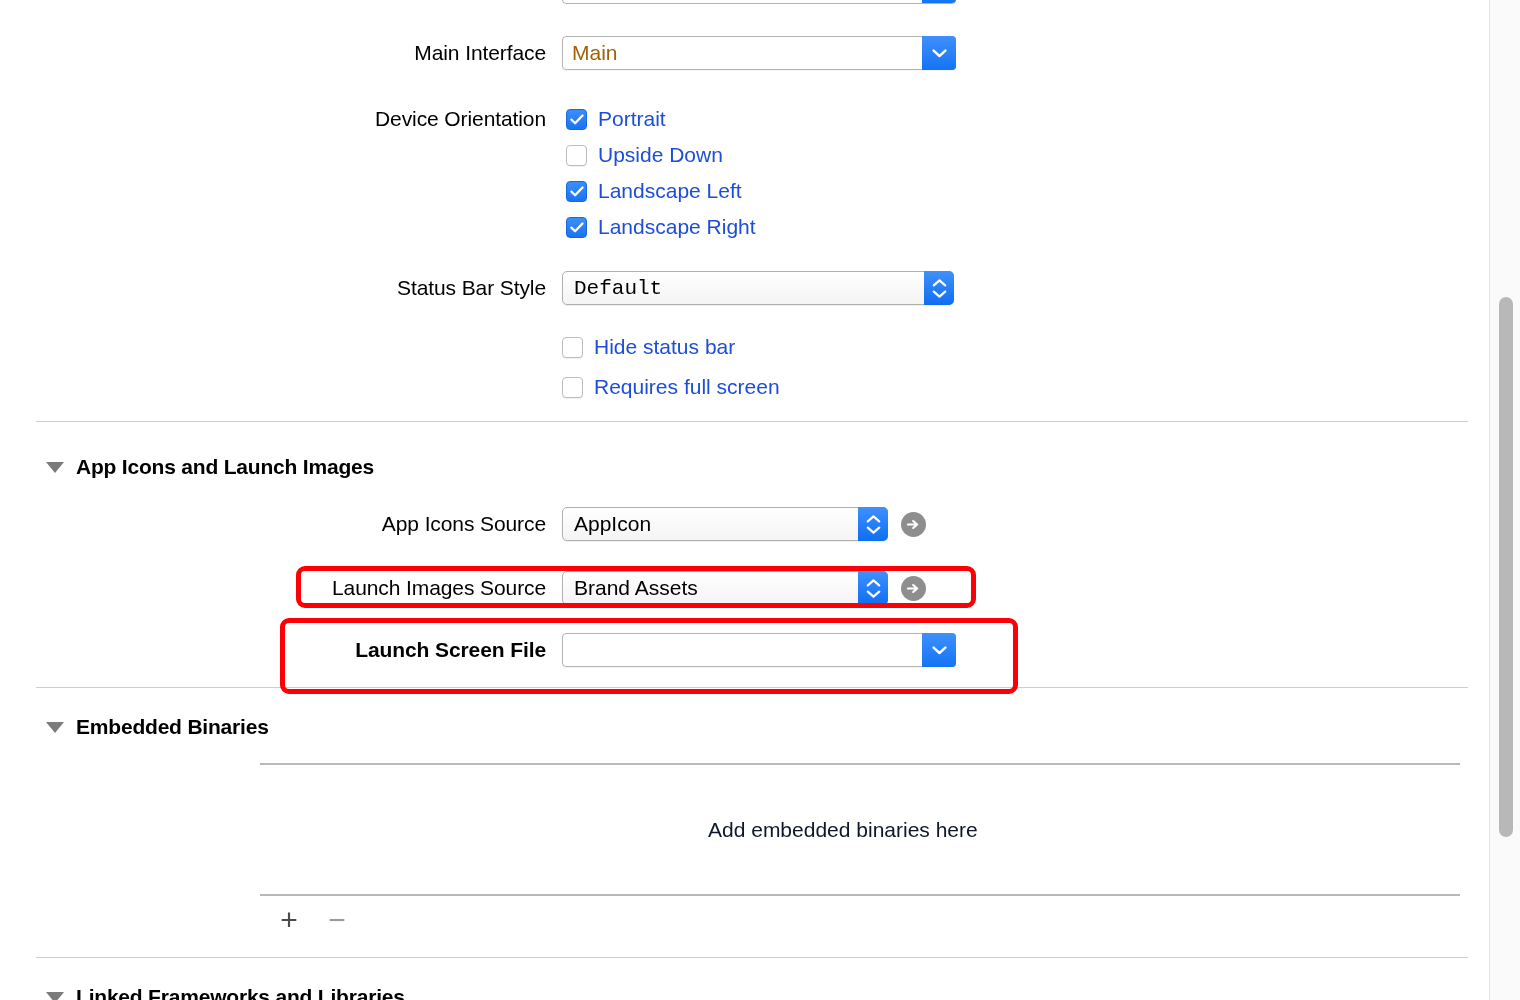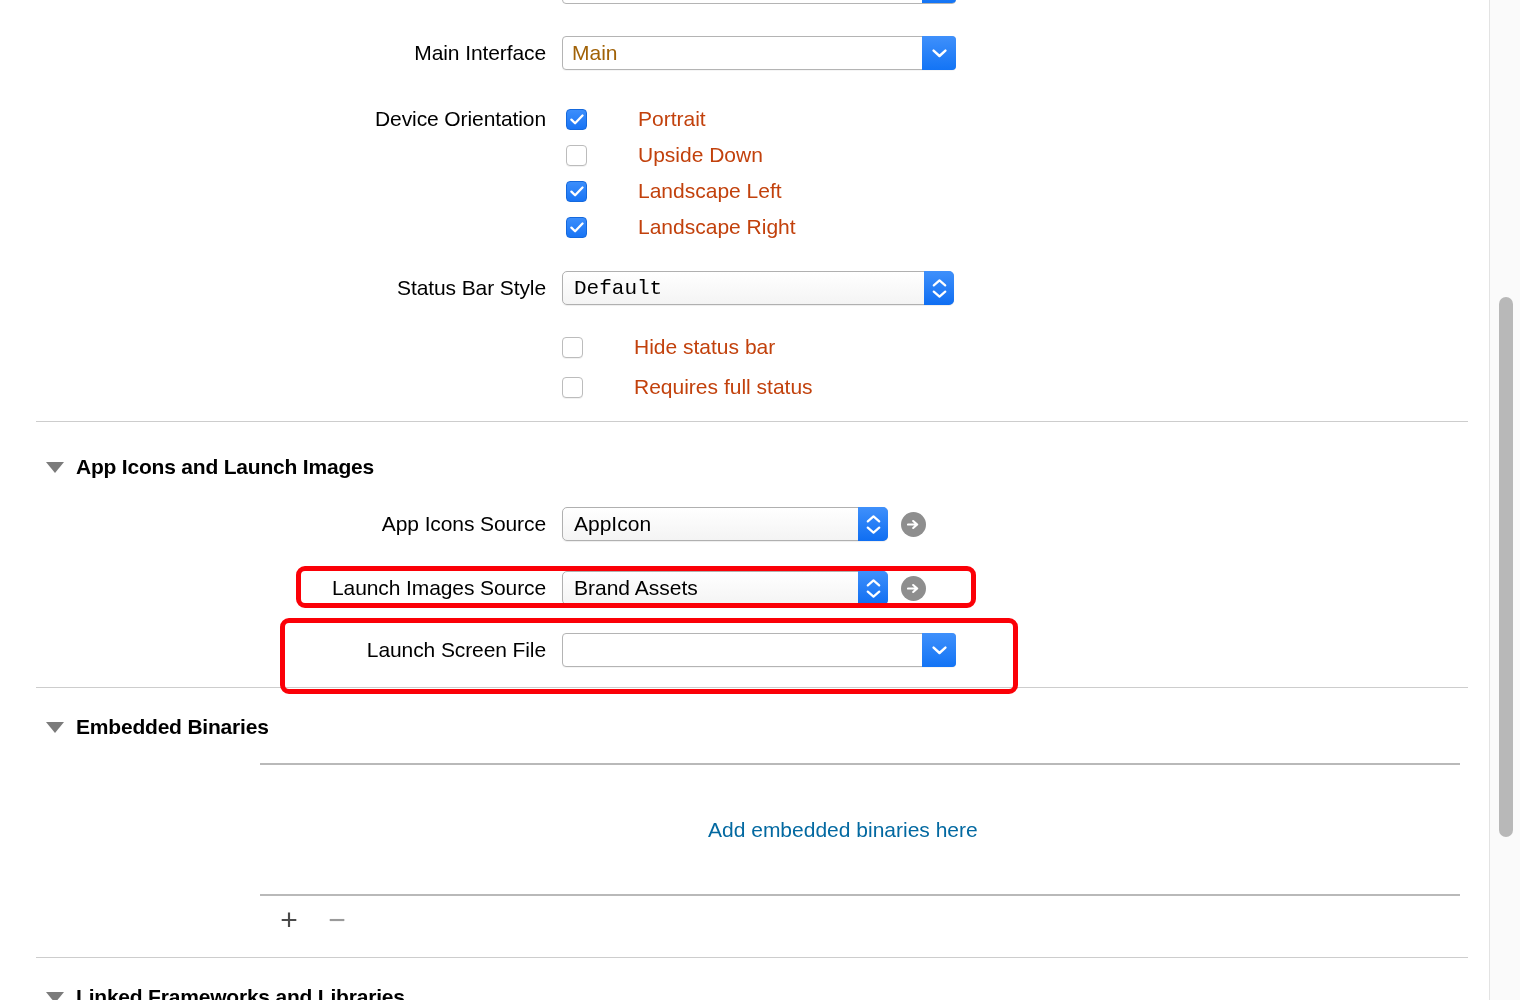--- a/index.html
+++ b/index.html
@@ -143,23 +143,22 @@
   }
   .checkbox.on {
     background: linear-gradient(180deg,#3c8efb 0%,#1874f5 100%);
     border: 1px solid #1569dd;
     display: flex;
     align-items: center;
     justify-content: center;
   }
   .cb-label {
     font-size: 21px;
-    color: #c2410c;
-    white-space: nowrap;
-    margin-left: 40px;
+    color: #1d4ed8;
+    white-space: nowrap;
   }
 
   
   .go-circle {
     width: 25px; height: 25px;
     border-radius: 50%;
     background: #8e8e8e;
     display: flex;
     align-items: center;
     justify-content: center;
@@ -196,21 +195,21 @@
   }
   .list-rule {
     position: absolute;
     height: 2px;
     background: #b9b9b9;
   }
 
   .placeholder-text {
     position: absolute;
     font-size: 21px;
-    color: #0369a1;
+    color: #0f172a;
     white-space: nowrap;
   }
 
   
   .pm-btn {
     position: absolute;
     display: flex;
     align-items: center;
     justify-content: center;
     color: #4a4a4a;
@@ -318,21 +317,21 @@
       </div>
     </div>
 
     <div class="checkbox-row" style="left:562px; top:335px;">
       <span class="checkbox off"></span>
       <span class="cb-label">Hide status bar</span>
     </div>
 
     <div class="checkbox-row" style="left:562px; top:375px;">
       <span class="checkbox off"></span>
-      <span class="cb-label">Requires full status</span>
+      <span class="cb-label">Requires full screen</span>
     </div>
 
     <div class="divider" style="left:36px; top:421px; width:1432px;"></div>
 
     <div class="section-header" style="left:46px; top:455px;">
       <span class="disclosure"></span>
       <span class="section-title">App Icons and Launch Images</span>
     </div>
 
     <div class="row" style="left:0px; top:507px; width:930px; height:34px;">
@@ -368,21 +367,21 @@
           </svg>
         </span>
       </div>
       <span class="go-circle" style="margin-left:13px;">
         <svg width="13" height="13" viewBox="0 0 13 13">
           <path d="M1 6.5 H8.2 M6.2 3 L10.2 6.5 L6.2 10" fill="none" stroke="#ffffff" stroke-width="2.1" stroke-linecap="round" stroke-linejoin="round"></path>
         </svg>
       </span>
     </div>
 
-    <div class="row" style="left:0px; top:633px; width:1148px; height:34px;">
+    <div class="row" style="left:0px; top:633px; width:1148px; height:34px;font-weight:bold;">
       <div class="field-label" style="width:546px;">Launch Screen File</div>
       <div class="popup" style="margin-left:16px; width:394px;">
         <span class="value"></span>
         <span class="chev-btn">
           <svg class="chev-down" viewBox="0 0 15 9">
             <path d="M1.6 1.6 L7.5 7 L13.4 1.6" fill="none" stroke="#ffffff" stroke-width="2.4" stroke-linecap="round" stroke-linejoin="round"></path>
           </svg>
         </span>
       </div>
     </div>

